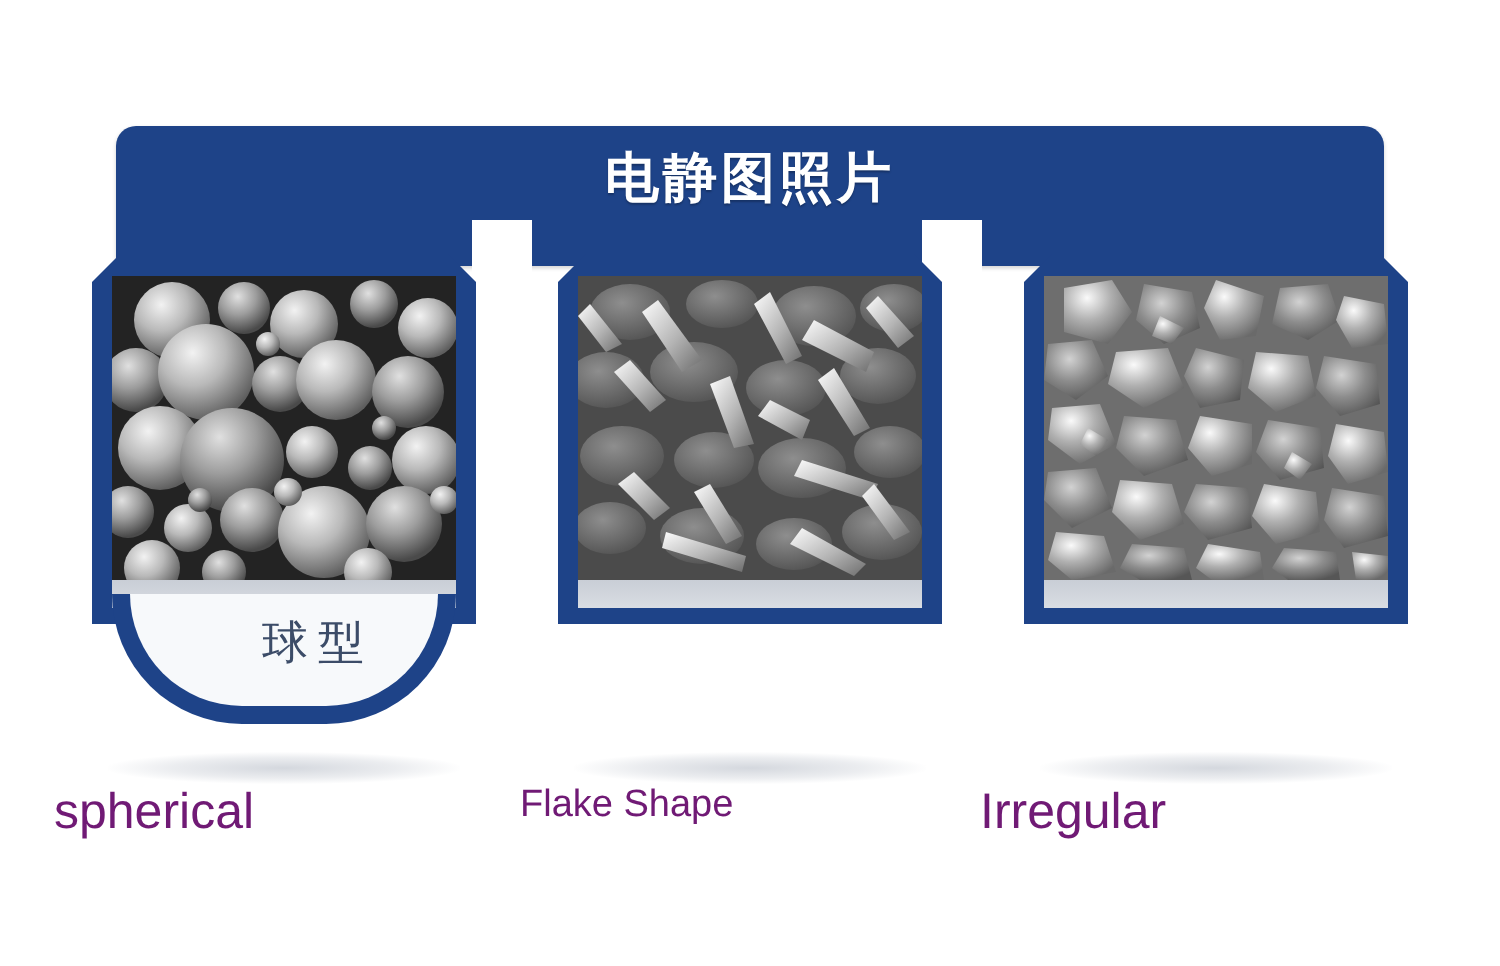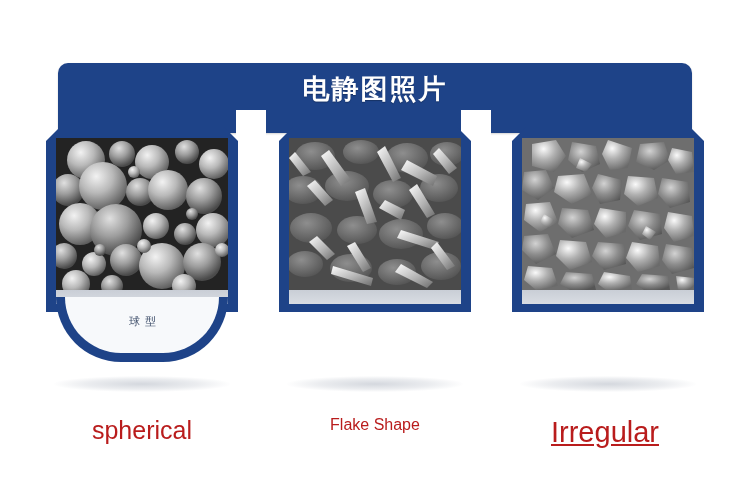--- a/index.html
+++ b/index.html
@@ -56,43 +56,43 @@
     position:absolute;left:10px;top:170px;width:172px;height:65px;
     background:#1e4388;
     border-radius:0 0 86px 86px;
   }
   .bowl-inner{
     position:absolute;left:9px;top:0px;width:154px;height:56px;
     background:#f7f9fb;
     border-radius:0 0 77px 77px;
   }
   .bowl-label{
-    position:absolute;left:3px;top:0;width:154px;height:48px;
+    position:absolute;left:17px;top:0;width:154px;height:48px;
     display:flex;align-items:center;justify-content:center;
-    color:#3c4c68;font-size:11px;letter-spacing:5px;
+    color:#3c4c68;font-size:23px;letter-spacing:5px;
     font-family:Liberation Mono, monospace;
     white-space:nowrap;
   }
 
   
   .ground{
     position:absolute;top:376px;width:176px;height:16px;
     background:radial-gradient(ellipse at center,rgba(60,76,104,.22) 0%,rgba(60,76,104,.10) 45%,rgba(60,76,104,0) 72%);
   }
 
   
   .caption{
-    position:absolute;top:416px;width:230px;text-align:center;
-    color:#b91c1c;
+    position:absolute;top:392px;width:230px;
+    color:#701a75;
     font-family:"Liberation Sans","DejaVu Sans",sans-serif;
     white-space:nowrap;
   }
   .cap0{left:27px;font-size:25px;}
-  .cap1{left:260px;font-size:16px;}
-  .cap2{left:490px;font-size:29px;text-decoration:underline;}
+  .cap1{left:260px;font-size:19px;}
+  .cap2{left:490px;font-size:25px;}
 </style>
 </head>
 <body>
 
 <div class="stage">
 
   <div class="banner">
     <div class="banner-title">电静图照片</div>
   </div>
 

